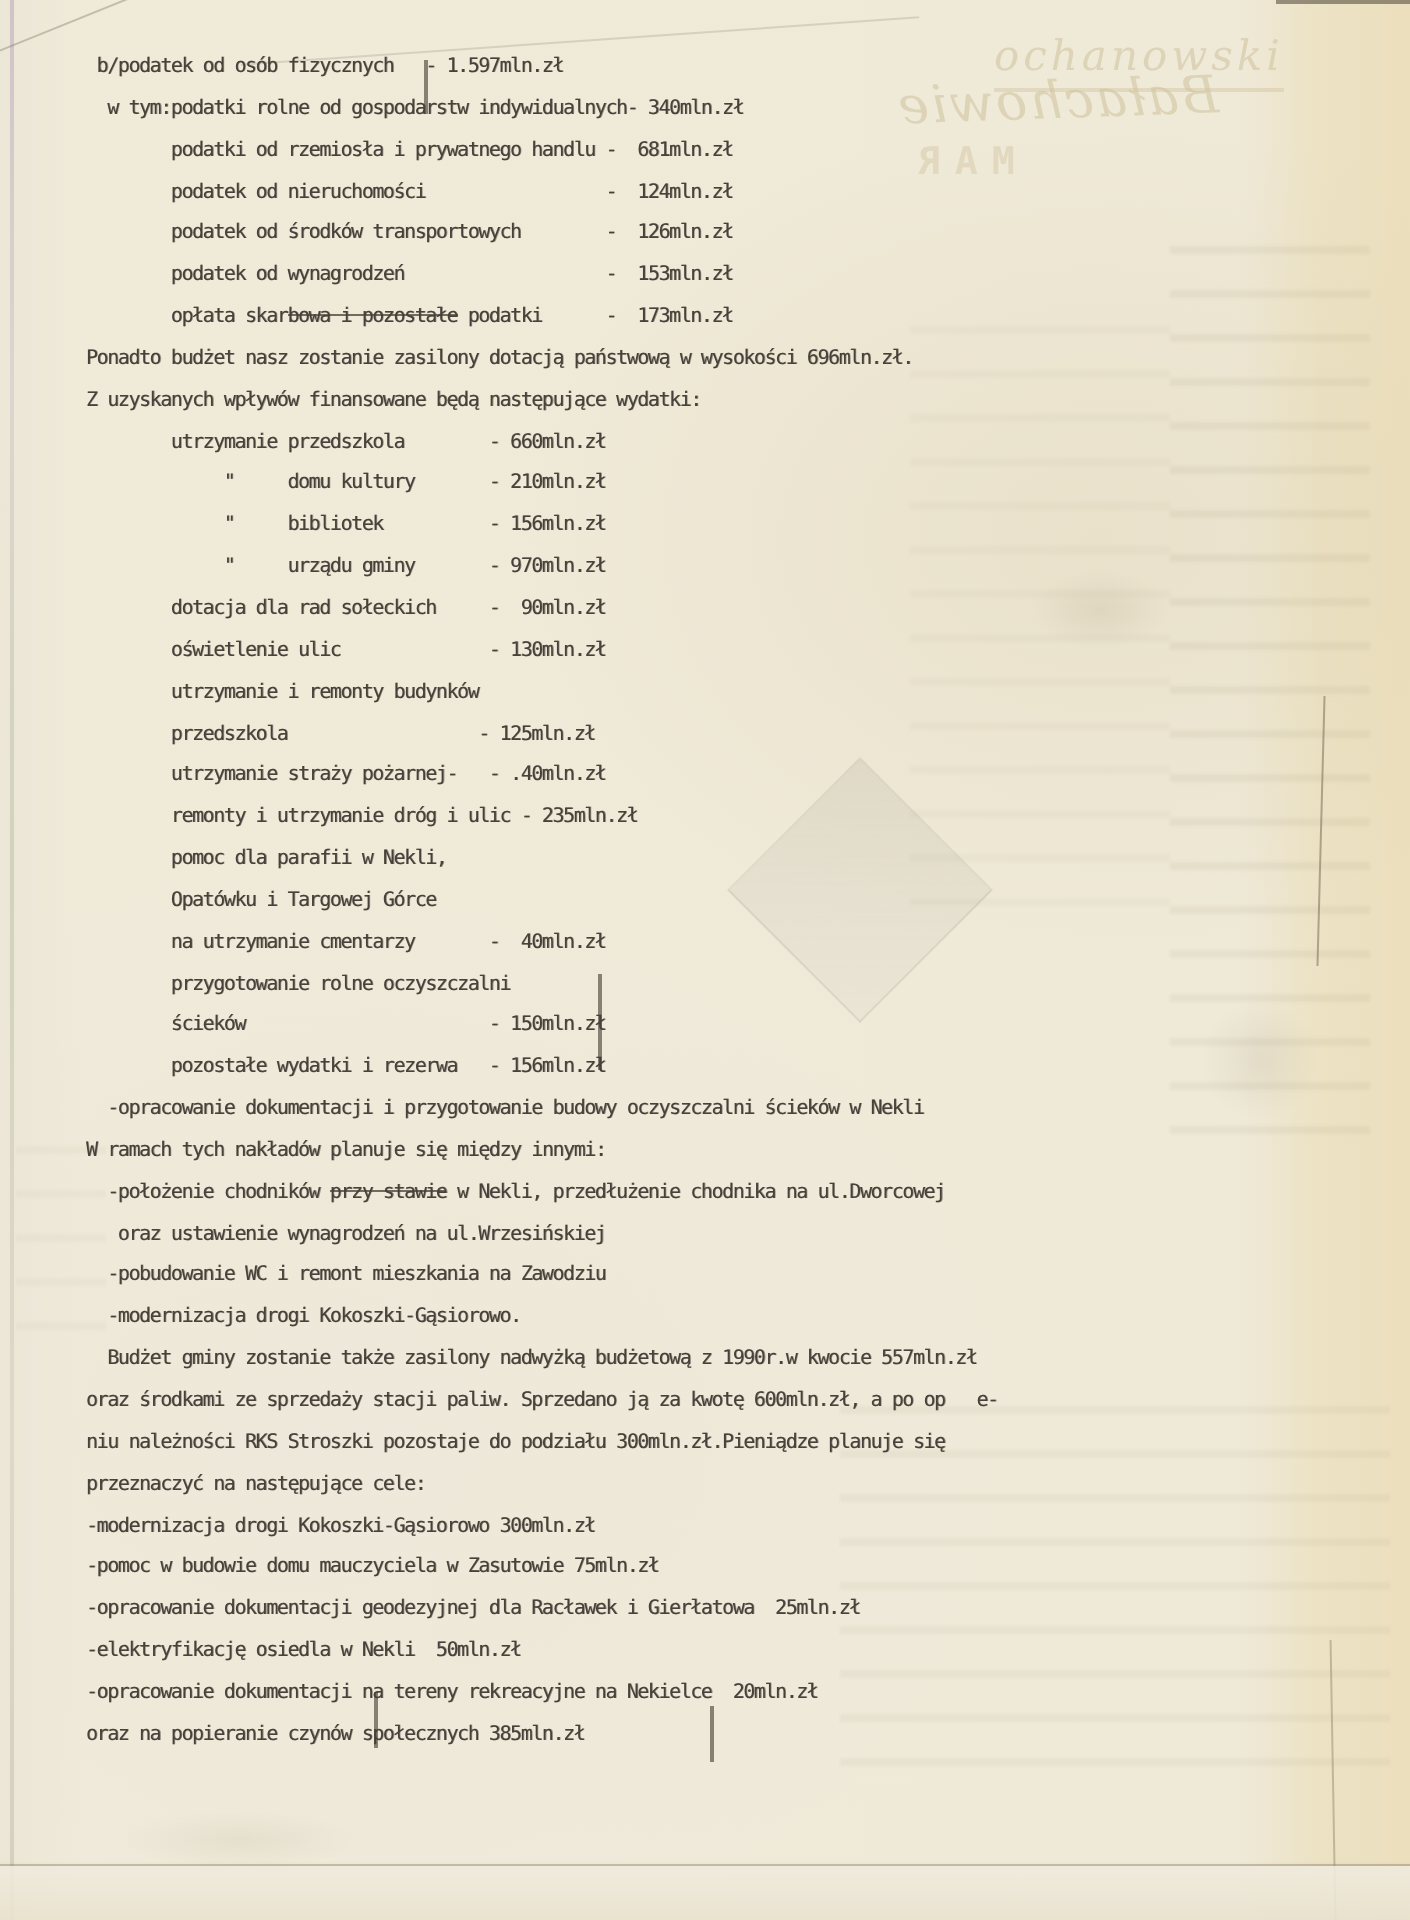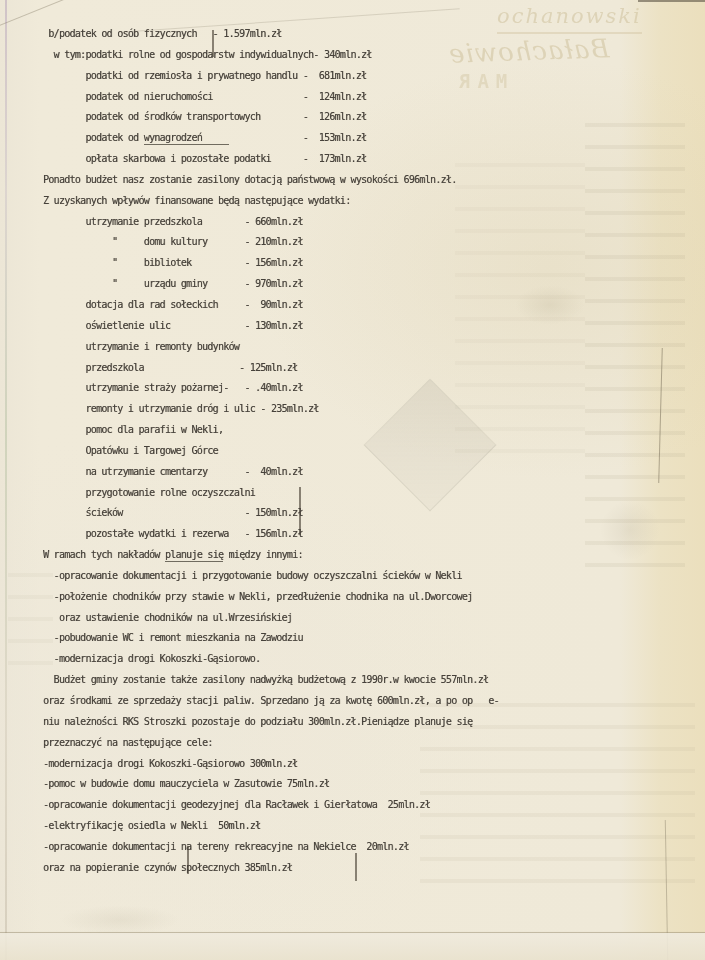--- a/index.html
+++ b/index.html
@@ -13,24 +13,24 @@
     font-family:"DejaVu Sans Mono", monospace;
   }
   
   .lines{position:absolute;left:43px;top:24px;}
   .line{
     white-space:pre;
     font-size:10px;line-height:20.85px;letter-spacing:-0.72px;
     color:#46413a;
     text-shadow:0.4px 0 0 rgba(70,64,54,.5);
   }
-  .line .uline{border-bottom:1.3px solid rgba(70,64,54,.75);padding-bottom:1px;}
+  .line .uline{border-bottom:1.3px solid rgba(70,64,54,.75);padding-bottom:14px;}
   
   .frag{position:absolute;color:#d2c5a2;opacity:.6;white-space:nowrap;}
-  .frag-0{left:497px;top:4px;font-size:21px;font-family:"DejaVu Serif",serif;font-style:italic;
+  .frag-0{left:497px;top:16px;font-size:21px;font-family:"DejaVu Serif",serif;font-style:italic;
           letter-spacing:2px;border-bottom:2px solid rgba(214,201,168,.9);padding-bottom:4px;}
   .frag-1{left:448px;top:36px;font-size:26px;font-family:"DejaVu Serif",serif;font-style:italic;
           letter-spacing:1px;transform:scaleX(-1) rotate(2deg);}
   .frag-2{left:452px;top:70px;font-size:19px;font-weight:bold;letter-spacing:7px;
           transform:scaleX(-1);opacity:.45;}
   
   .bleed{
     position:absolute;opacity:.5;filter:blur(.7px);
     background:repeating-linear-gradient(180deg,
       transparent 0px, transparent 13px,
@@ -128,24 +128,24 @@
       <div class="line">        utrzymanie i remonty budynków</div>
       <div class="line">        przedszkola                  - 125mln.zł</div>
       <div class="line">        utrzymanie straży pożarnej-   - .40mln.zł</div>
       <div class="line">        remonty i utrzymanie dróg i ulic - 235mln.zł</div>
       <div class="line">        pomoc dla parafii w Nekli,</div>
       <div class="line">        Opatówku i Targowej Górce</div>
       <div class="line">        na utrzymanie cmentarzy       -  40mln.zł</div>
       <div class="line">        przygotowanie rolne oczyszczalni</div>
       <div class="line">        ścieków                       - 150mln.zł</div>
       <div class="line">        pozostałe wydatki i rezerwa   - 156mln.zł</div>
+      <div class="line">  -opracowanie dokumentacji i przygotowanie budowy oczyszczalni ścieków w Nekli</div>
       <div class="line">W ramach tych nakładów <span class="uline">planuje się</span> między innymi:</div>
-      <div class="line">  -opracowanie dokumentacji i przygotowanie budowy oczyszczalni ścieków w Nekli</div>
       <div class="line">  -położenie chodników przy stawie w Nekli, przedłużenie chodnika na ul.Dworcowej</div>
-      <div class="line">   oraz ustawienie chodników na ul.Wrzesińskiej</div>
+      <div class="line">   oraz ustawienie wynagrodzeń na ul.Wrzesińskiej</div>
       <div class="line">  -pobudowanie WC i remont mieszkania na Zawodziu</div>
       <div class="line">  -modernizacja drogi Kokoszki-Gąsiorowo.</div>
       <div class="line">  Budżet gminy zostanie także zasilony nadwyżką budżetową z 1990r.w kwocie 557mln.zł</div>
       <div class="line">oraz środkami ze sprzedaży stacji paliw. Sprzedano ją za kwotę 600mln.zł, a po op   e-</div>
       <div class="line">niu należności RKS Stroszki pozostaje do podziału 300mln.zł.Pieniądze planuje się</div>
       <div class="line">przeznaczyć na następujące cele:</div>
       <div class="line">-modernizacja drogi Kokoszki-Gąsiorowo 300mln.zł</div>
       <div class="line">-pomoc w budowie domu mauczyciela w Zasutowie 75mln.zł</div>
       <div class="line">-opracowanie dokumentacji geodezyjnej dla Racławek i Gierłatowa  25mln.zł</div>
       <div class="line">-elektryfikację osiedla w Nekli  50mln.zł</div>

